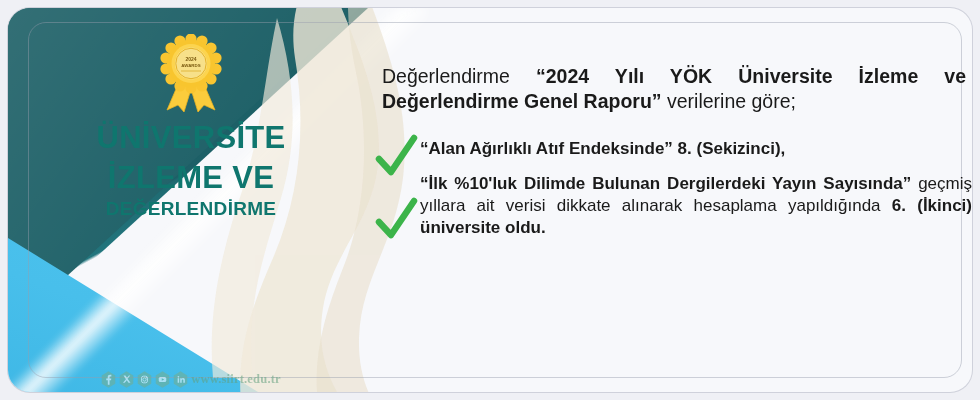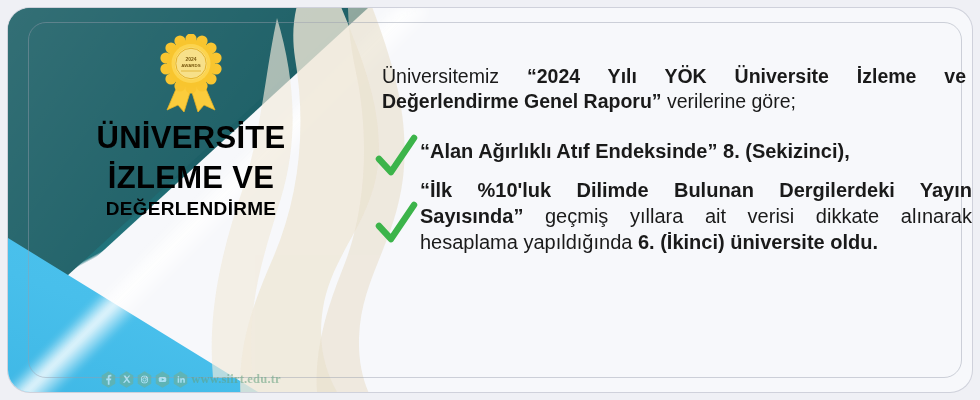--- a/index.html
+++ b/index.html
@@ -61,21 +61,21 @@
     opacity:.95;pointer-events:none;
   }
   
   .left-panel{
     position:absolute;left:18px;top:10px;width:330px;height:380px;
     display:flex;flex-direction:column;align-items:center;
   }
   .badge-wrap{margin-top:16px;width:74px;height:78px;}
   .title-block{
     margin-top:6px;width:300px;text-align:center;
-    color:#000000;
+    color:#0f766e;
     font-weight:bold;
     font-family:"Liberation Sans", sans-serif;
     letter-spacing:.3px;
   }
   .title-line{
     display:block;font-size:31px;line-height:1.28;
     white-space:nowrap;
   }
   .title-line.small{font-size:19px;}
   .footer{
@@ -104,21 +104,21 @@
   .bullet{
     position:relative;padding-left:52px;margin-bottom:13px;
   }
   .check{
     position:absolute;left:6px;width:44px;height:46px;
   }
   .b1 .check{top:-4px;}
   .b2 .check{top:14px;}
   .b3 .check{top:24px;}
   .btxt{
-    font-size:20px;line-height:1.30;color:#1a1a1a;text-align:justify;
+    font-size:17px;line-height:1.30;color:#1a1a1a;text-align:justify;
   }
   .btxt b{font-weight:bold;}
   .b1 .btxt{white-space:nowrap;}
 </style>
 </head>
 <body>
 
 <div id="poster">
   <div class="card">
 
@@ -203,21 +203,21 @@
           <rect x="6.2" y="9.3" width="2" height="6" fill="#fff"></rect>
           <circle cx="7.2" cy="7.4" r="1.1" fill="#fff"></circle>
           <path d="M9.6 15.3v-6h1.9v.8c.5-.7 1.2-1 2-1 1.4 0 2.3.9 2.3 2.6v3.6h-2v-3.2c0-.8-.3-1.2-1-1.2s-1.2.5-1.2 1.3v3.1z" fill="#fff"></path>
         </svg>
         <span class="site-url">www.siirt.edu.tr</span>
       </div>
     </div>
 
     <div class="right-panel">
 
-      <p class="intro"><span>Üniversitemiz </span><b>“2024 Yılı YÖK Üniversite İzleme ve Değerlendirme Genel Raporu”</b><span> verilerine göre;</span></p>
+      <p class="intro"><span>Değerlendirme </span><b>“2024 Yılı YÖK Üniversite İzleme ve Değerlendirme Genel Raporu”</b><span> verilerine göre;</span></p>
 
       <div class="bullets">
 
         <div class="bullet b1">
           <svg class="check" viewBox="0 0 44 46">
             <path d="M5 25 L17 38 L40 4" fill="none" stroke="#3cb44a" stroke-width="6.5" stroke-linecap="round" stroke-linejoin="round"></path>
           </svg>
           <div class="btxt"><b>“Alan Ağırlıklı Atıf Endeksinde”</b><b> 8. (Sekizinci),</b></div>
         </div>
 

